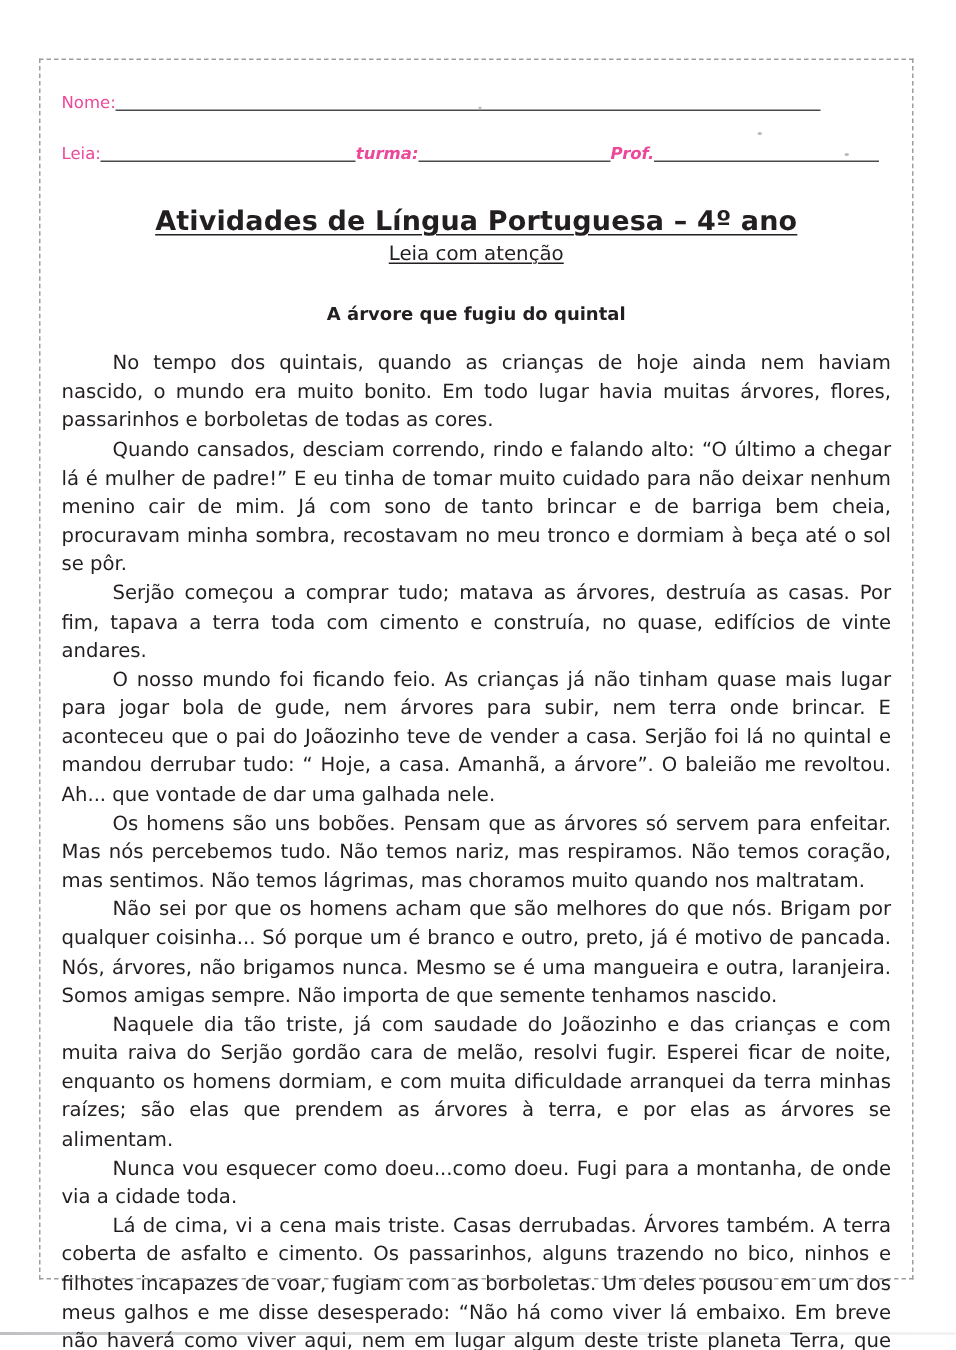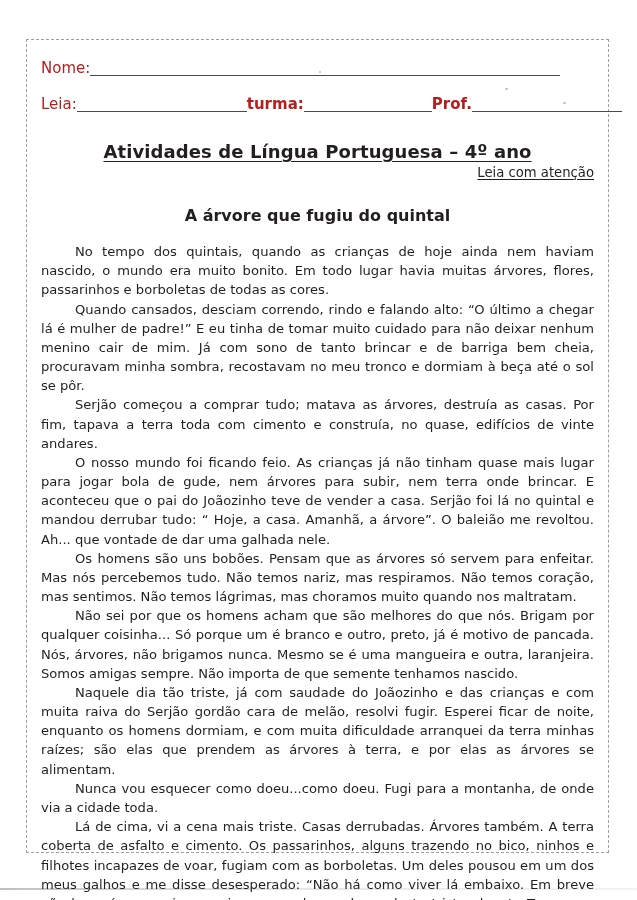--- a/index.html
+++ b/index.html
@@ -42,30 +42,30 @@
     background: #fff;
     padding: 0;
   }
 
   .inner {
     padding: 12px 14px 10px 14px;
   }
 
   
   .field-row {
-    font-size: 15px;
+    font-size: 11px;
     line-height: 1.0;
     white-space: nowrap;
-    color: #b91c1c;
+    color: #ec4899;
   }
   .field-row.nome { margin-top: 9px; }
   .field-row.data { margin-top: 21px; }
 
   .field-label { font-weight: 400; }
-  .field-label.bold { font-weight: 700; }
+  .field-label.bold { font-weight: 700; font-style: italic; }
 
   .rule {
     display: inline-block;
     border-bottom: 1.1px solid #4a4a4e;
     vertical-align: bottom;
     height: 12px;
   }
   .rule.nome-rule   { width: 470px; }
   .rule.data-rule   { width: 170px; }
   .rule.turma-rule  { width: 128px; }
@@ -88,27 +88,27 @@
     margin-top: 29px;
     letter-spacing: 0.1px;
   }
   .instruction {
     font-size: 13.2px;
     text-decoration: underline;
     text-underline-offset: 2px;
     margin-top: 21px;
     display: block;
   }
-  .instruction-wrap { text-align: right; }
+  .instruction-wrap { text-align: center; }
   .instruction-inline { display: inline; }
 
   .story-title {
     text-align: center;
     font-weight: 700;
-    font-size: 16px;
+    font-size: 12px;
     margin-top: 25px;
   }
 
   
   .body-text {
     margin-top: 17px;
     font-size: 13.1px;
     line-height: 1.465;
     text-align: justify;
     text-justify: inter-word;

